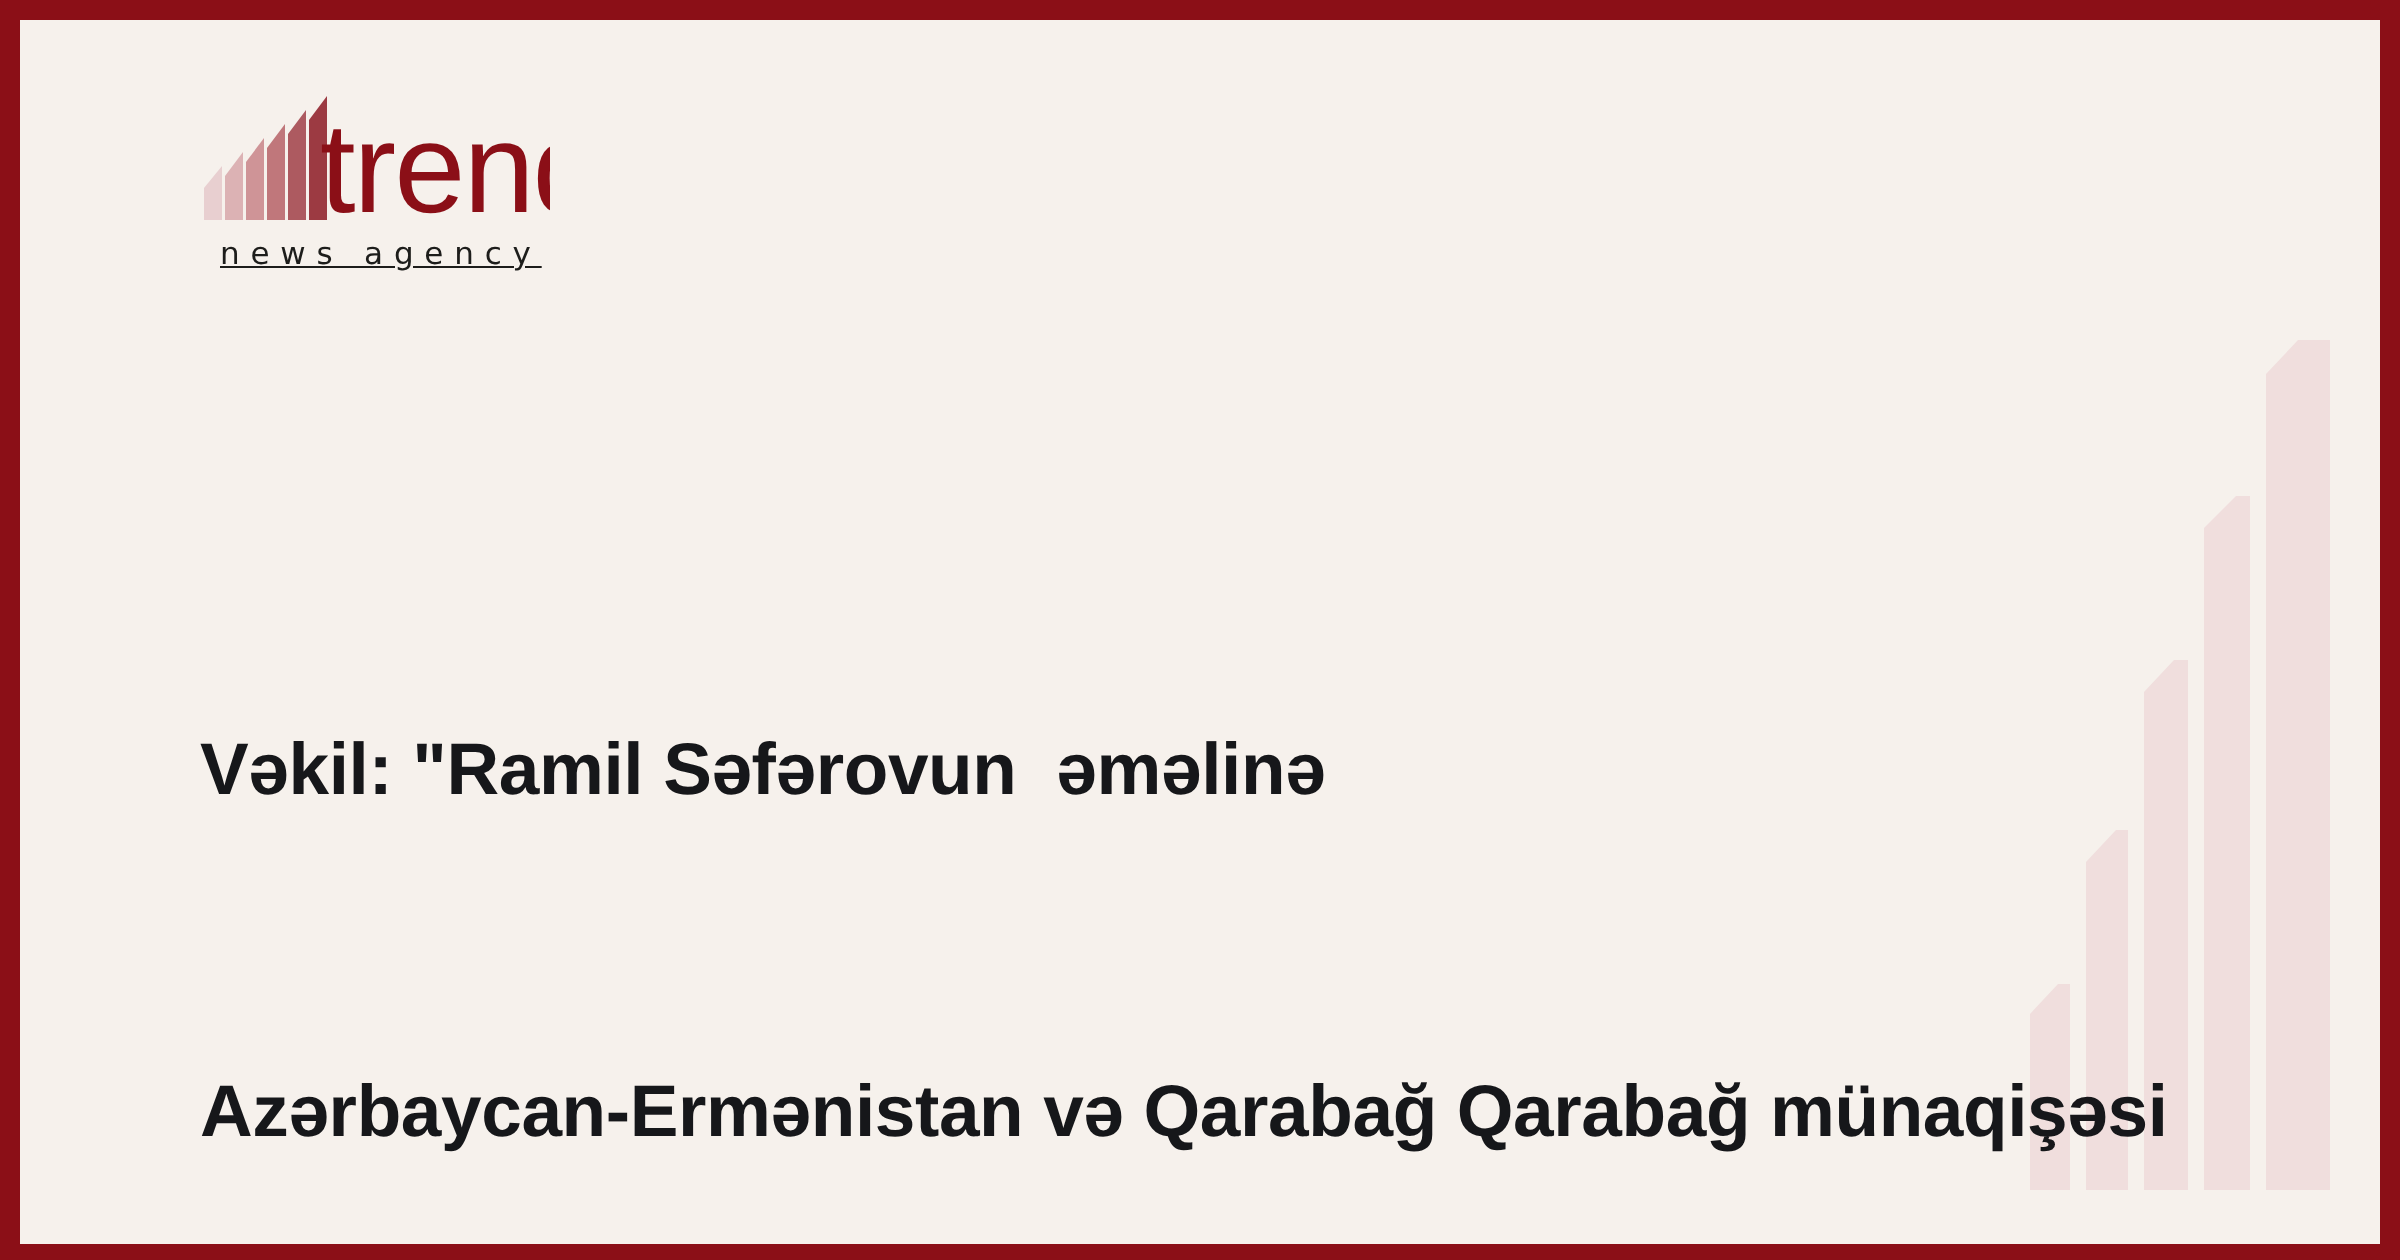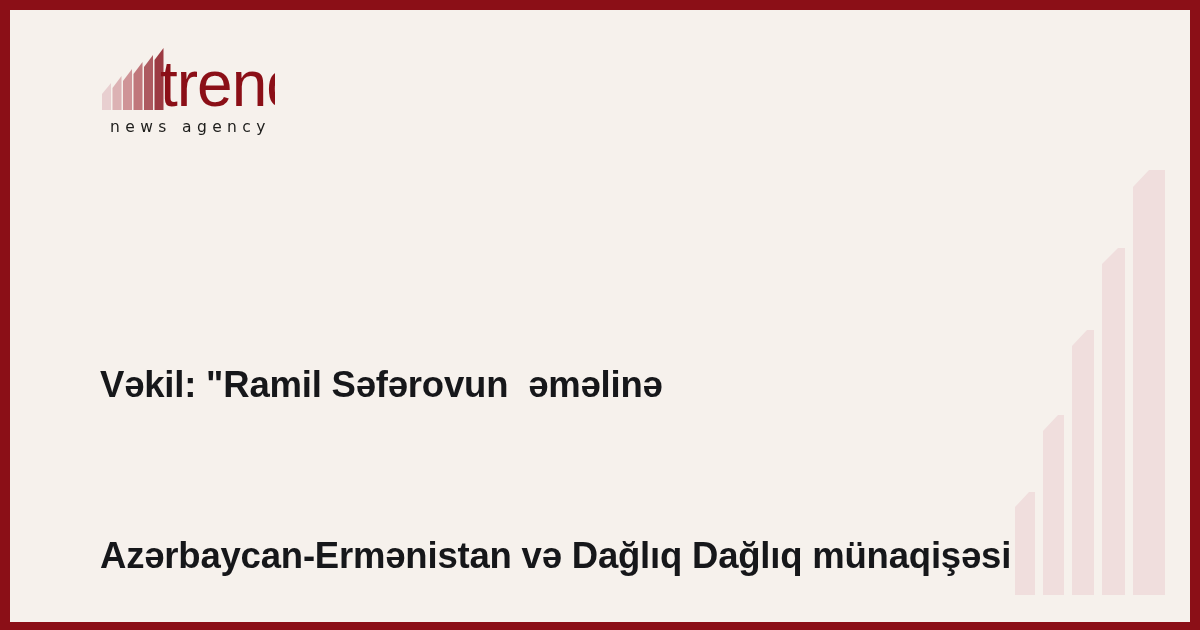--- a/index.html
+++ b/index.html
@@ -64,20 +64,21 @@
   #logo-sub {
     position: absolute;
     left: 10px;
     top: 70px;
     font-size: 15.5px;
     letter-spacing: 5.4px;
     color: #1d1d1b;
     font-weight: 400;
     white-space: nowrap;
     font-family: "DejaVu Sans", sans-serif;
+    text-decoration: underline;
   }
 
   
   #headline {
     position: absolute;
     left: 90px;
     top: 232px;
     width: 1010px;
     color: #16171a;
     font-size: 36.5px;
@@ -125,18 +126,18 @@
 
           <text x="60" y="58" font-family="'Liberation Sans', sans-serif" font-size="64" font-weight="400" letter-spacing="-1" fill="#8b0f17">trend</text>
         </svg>
       </div>
 
       <div id="logo-sub">news agency</div>
     </div>
 
     <div id="headline">
       <span class="hl-line">Vəkil: "Ramil Səfərovun  əməlinə</span>
-      <span class="hl-line">Azərbaycan-Ermənistan və Dağlıq Dağlıq münaqişəsi</span>
+      <span class="hl-line">Azərbaycan-Ermənistan və Qarabağ Qarabağ münaqişəsi</span>
       
     </div>
 
   </div>
 </div>
 
 </body></html>

